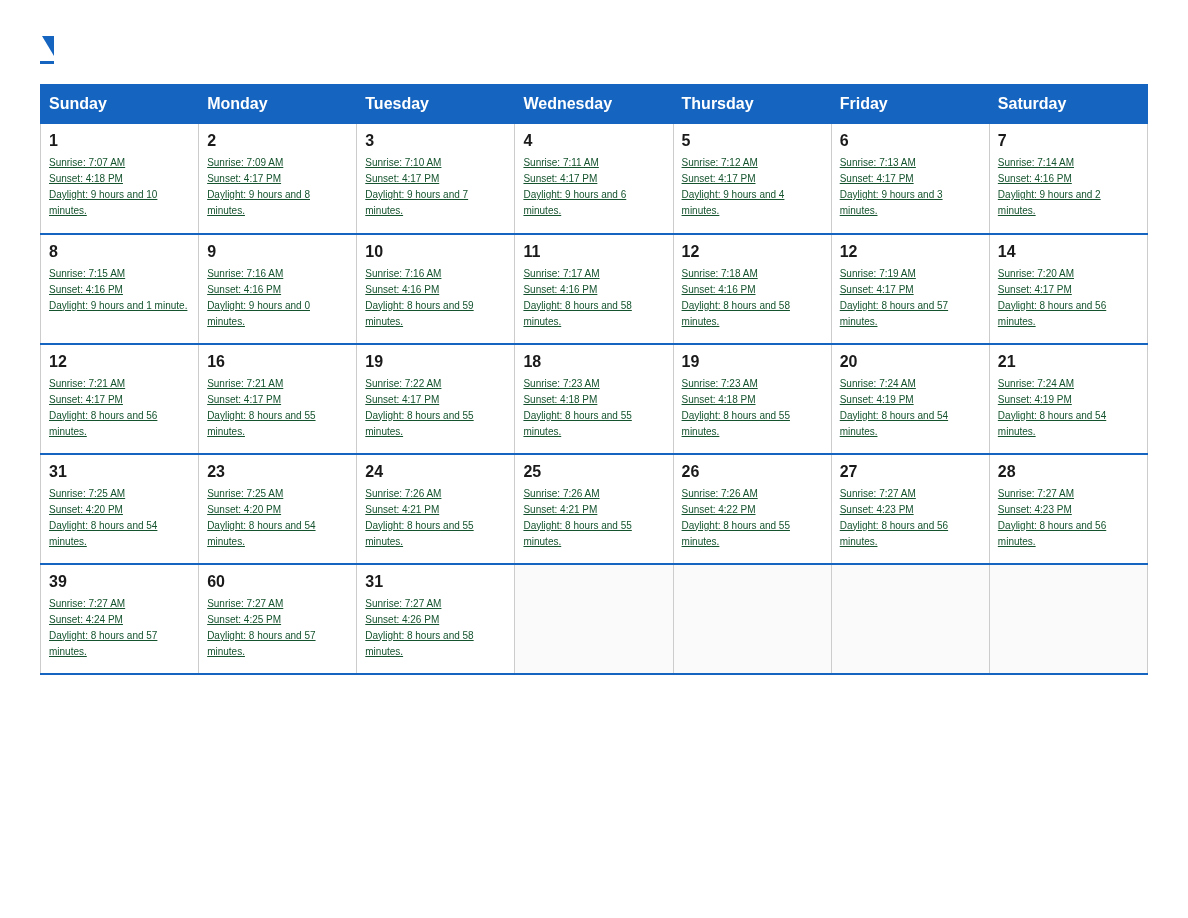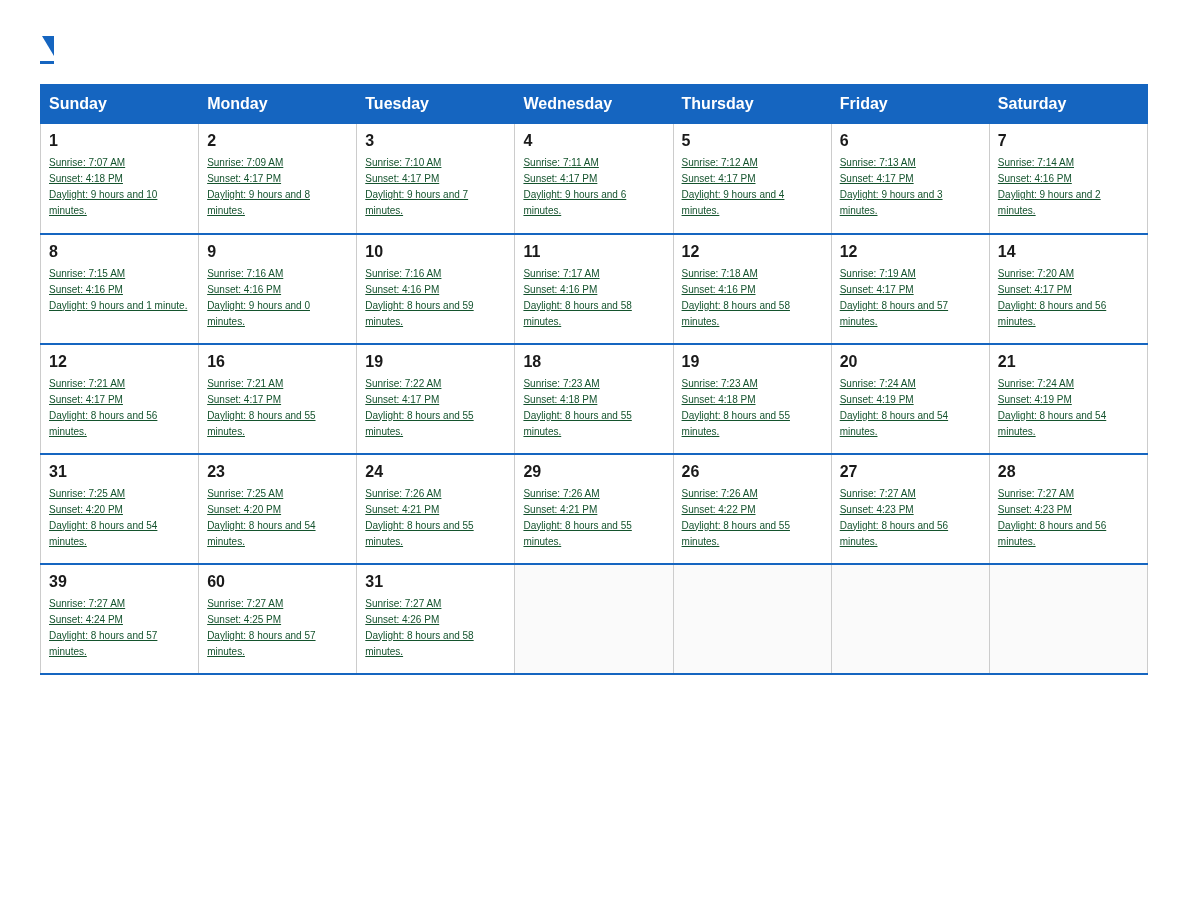--- a/index.html
+++ b/index.html
@@ -215,21 +215,21 @@
       </td>
         <td>
         <span class="day-number">23</span>
         <span class="day-info">Sunrise: 7:25 AM<br>Sunset: 4:20 PM<br>Daylight: 8 hours and 54 minutes.</span>
       </td>
         <td>
         <span class="day-number">24</span>
         <span class="day-info">Sunrise: 7:26 AM<br>Sunset: 4:21 PM<br>Daylight: 8 hours and 55 minutes.</span>
       </td>
         <td>
-        <span class="day-number">29</span>
+        <span class="day-number">25</span>
         <span class="day-info">Sunrise: 7:26 AM<br>Sunset: 4:21 PM<br>Daylight: 8 hours and 55 minutes.</span>
       </td>
         <td>
         <span class="day-number">26</span>
         <span class="day-info">Sunrise: 7:26 AM<br>Sunset: 4:22 PM<br>Daylight: 8 hours and 55 minutes.</span>
       </td>
         <td>
         <span class="day-number">27</span>
         <span class="day-info">Sunrise: 7:27 AM<br>Sunset: 4:23 PM<br>Daylight: 8 hours and 56 minutes.</span>
       </td>

